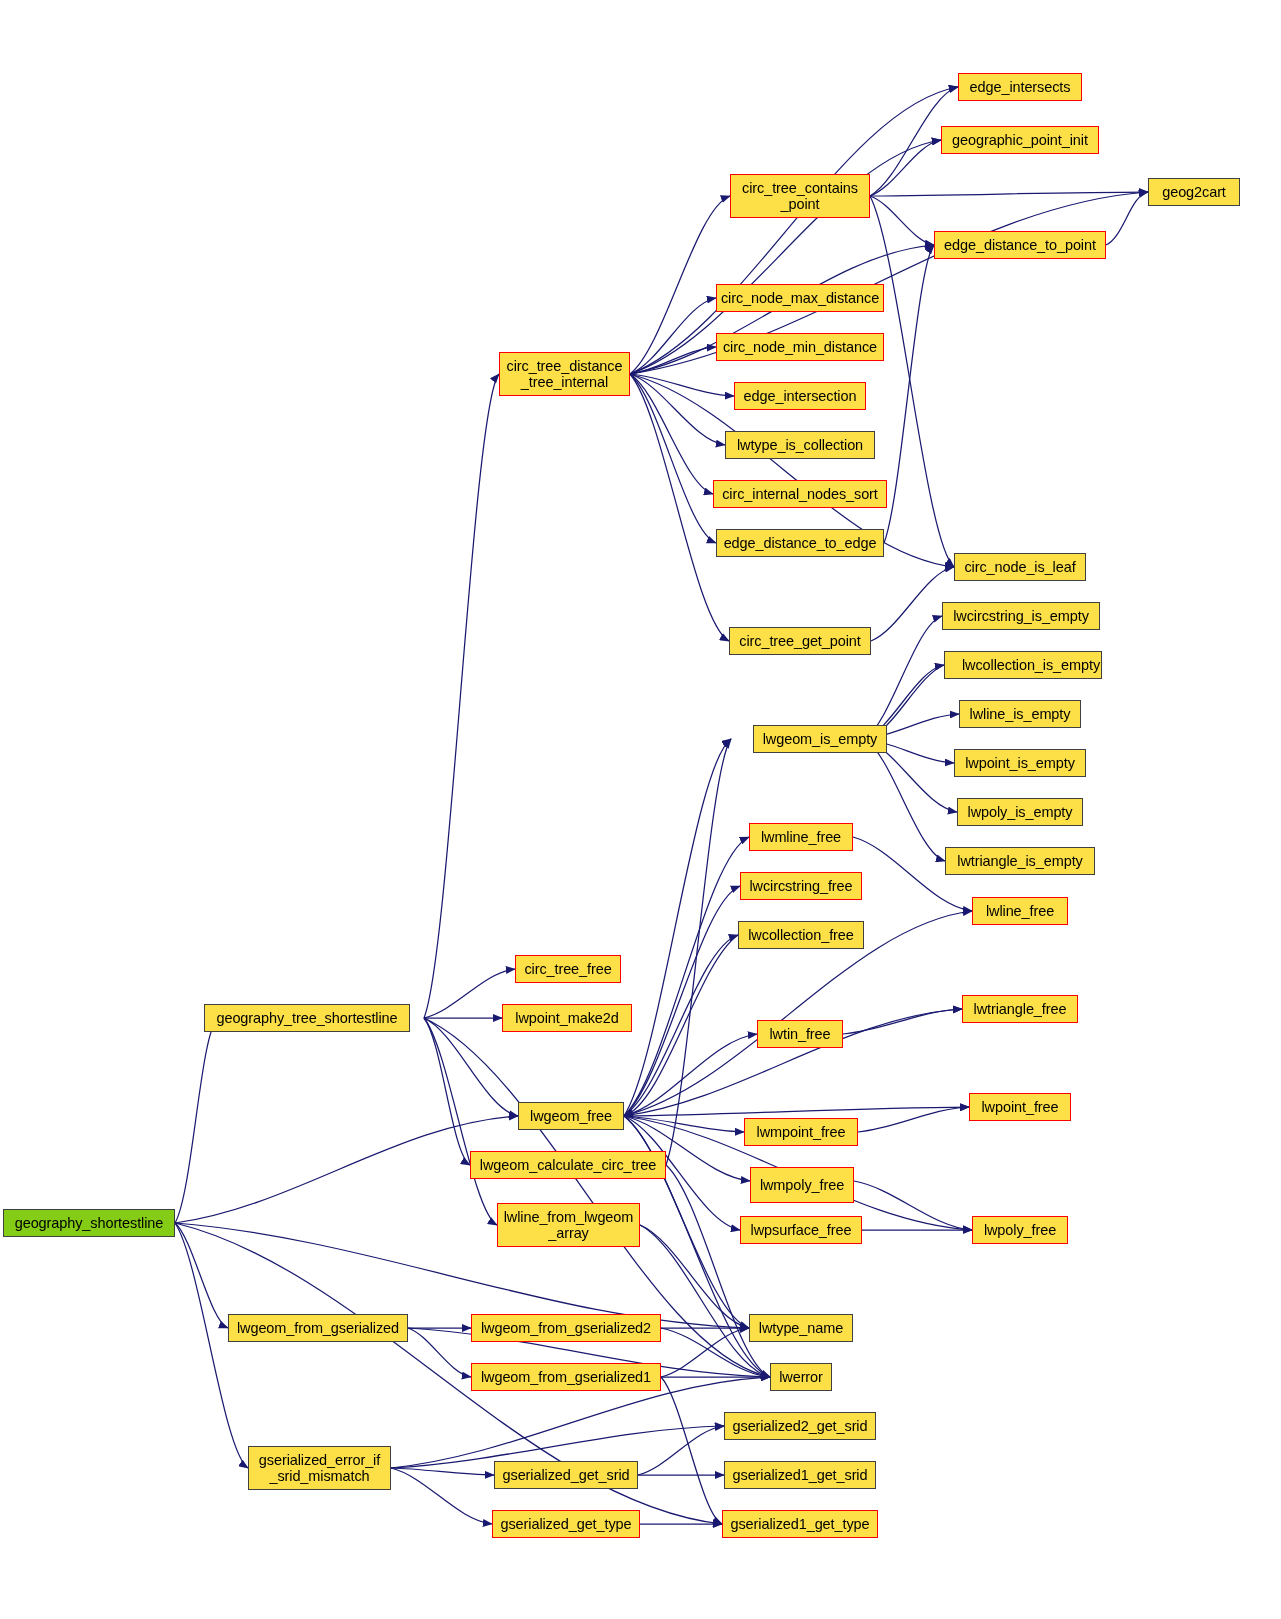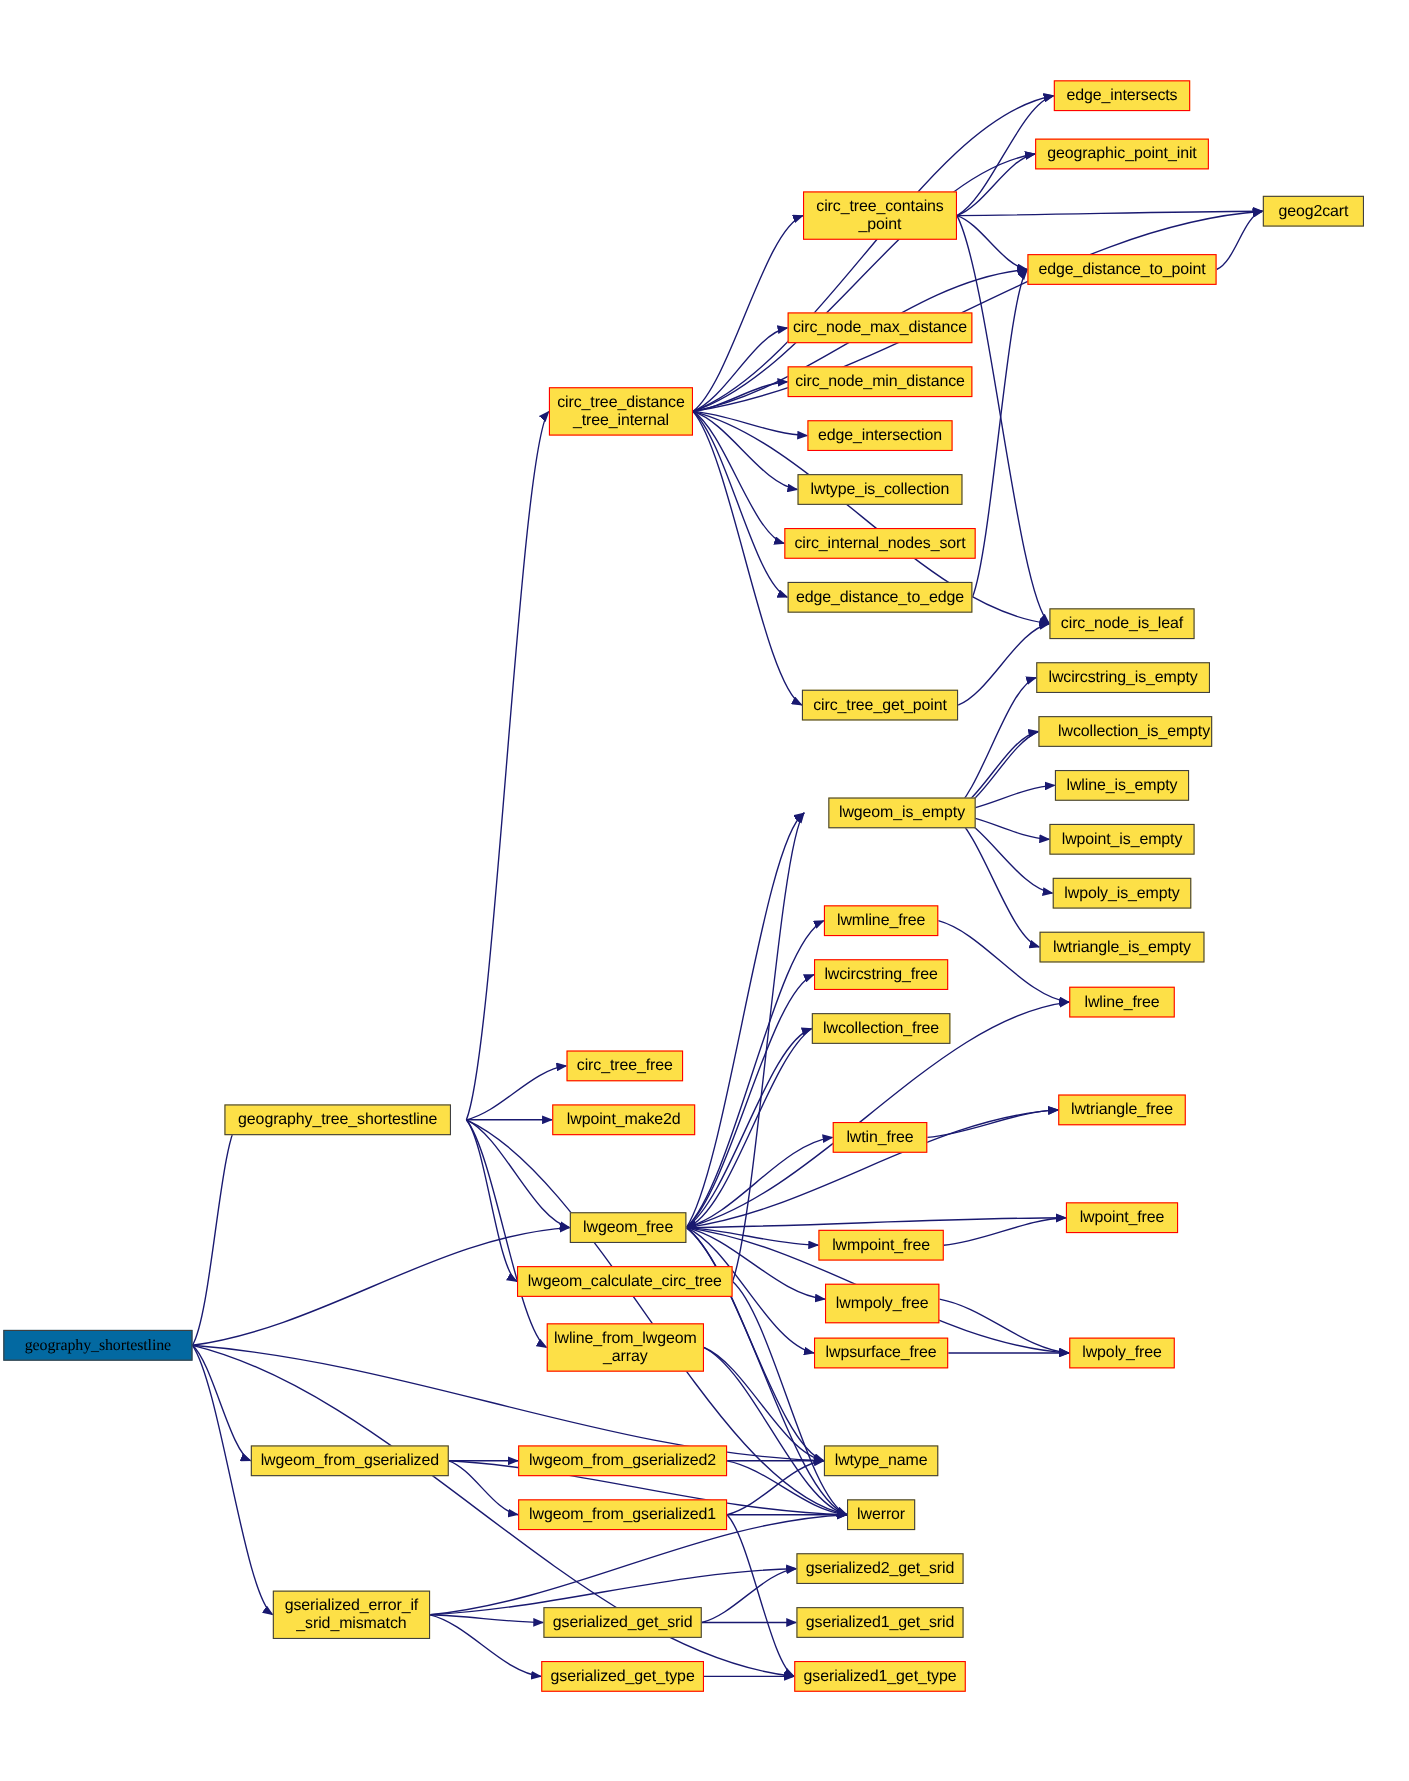--- a/index.html
+++ b/index.html
@@ -35,23 +35,22 @@
     font-size: 14.5px;
     line-height: 1.12;
     white-space: pre;
     letter-spacing: -0.1px;
     z-index: 2;
   }
   .node.red {
     border-color: #ff0000;
   }
   .node.cur {
-    background: #0369a1;
+    background: #84cc16;
     border-color: #404040;
-    font-family: Liberation Serif, serif;
   }
 </style>
 </head>
 <body>
 
 <div id="canvas">
   <svg id="edges" viewBox="0 0 1281 1619" xmlns="http://www.w3.org/2000/svg">
     <defs>
       <marker id="ah" markerWidth="10" markerHeight="8" refX="9.2" refY="4" orient="auto" markerUnits="userSpaceOnUse">
         <path d="M0,0 L10,4 L0,8 z" fill="#191970"></path>

